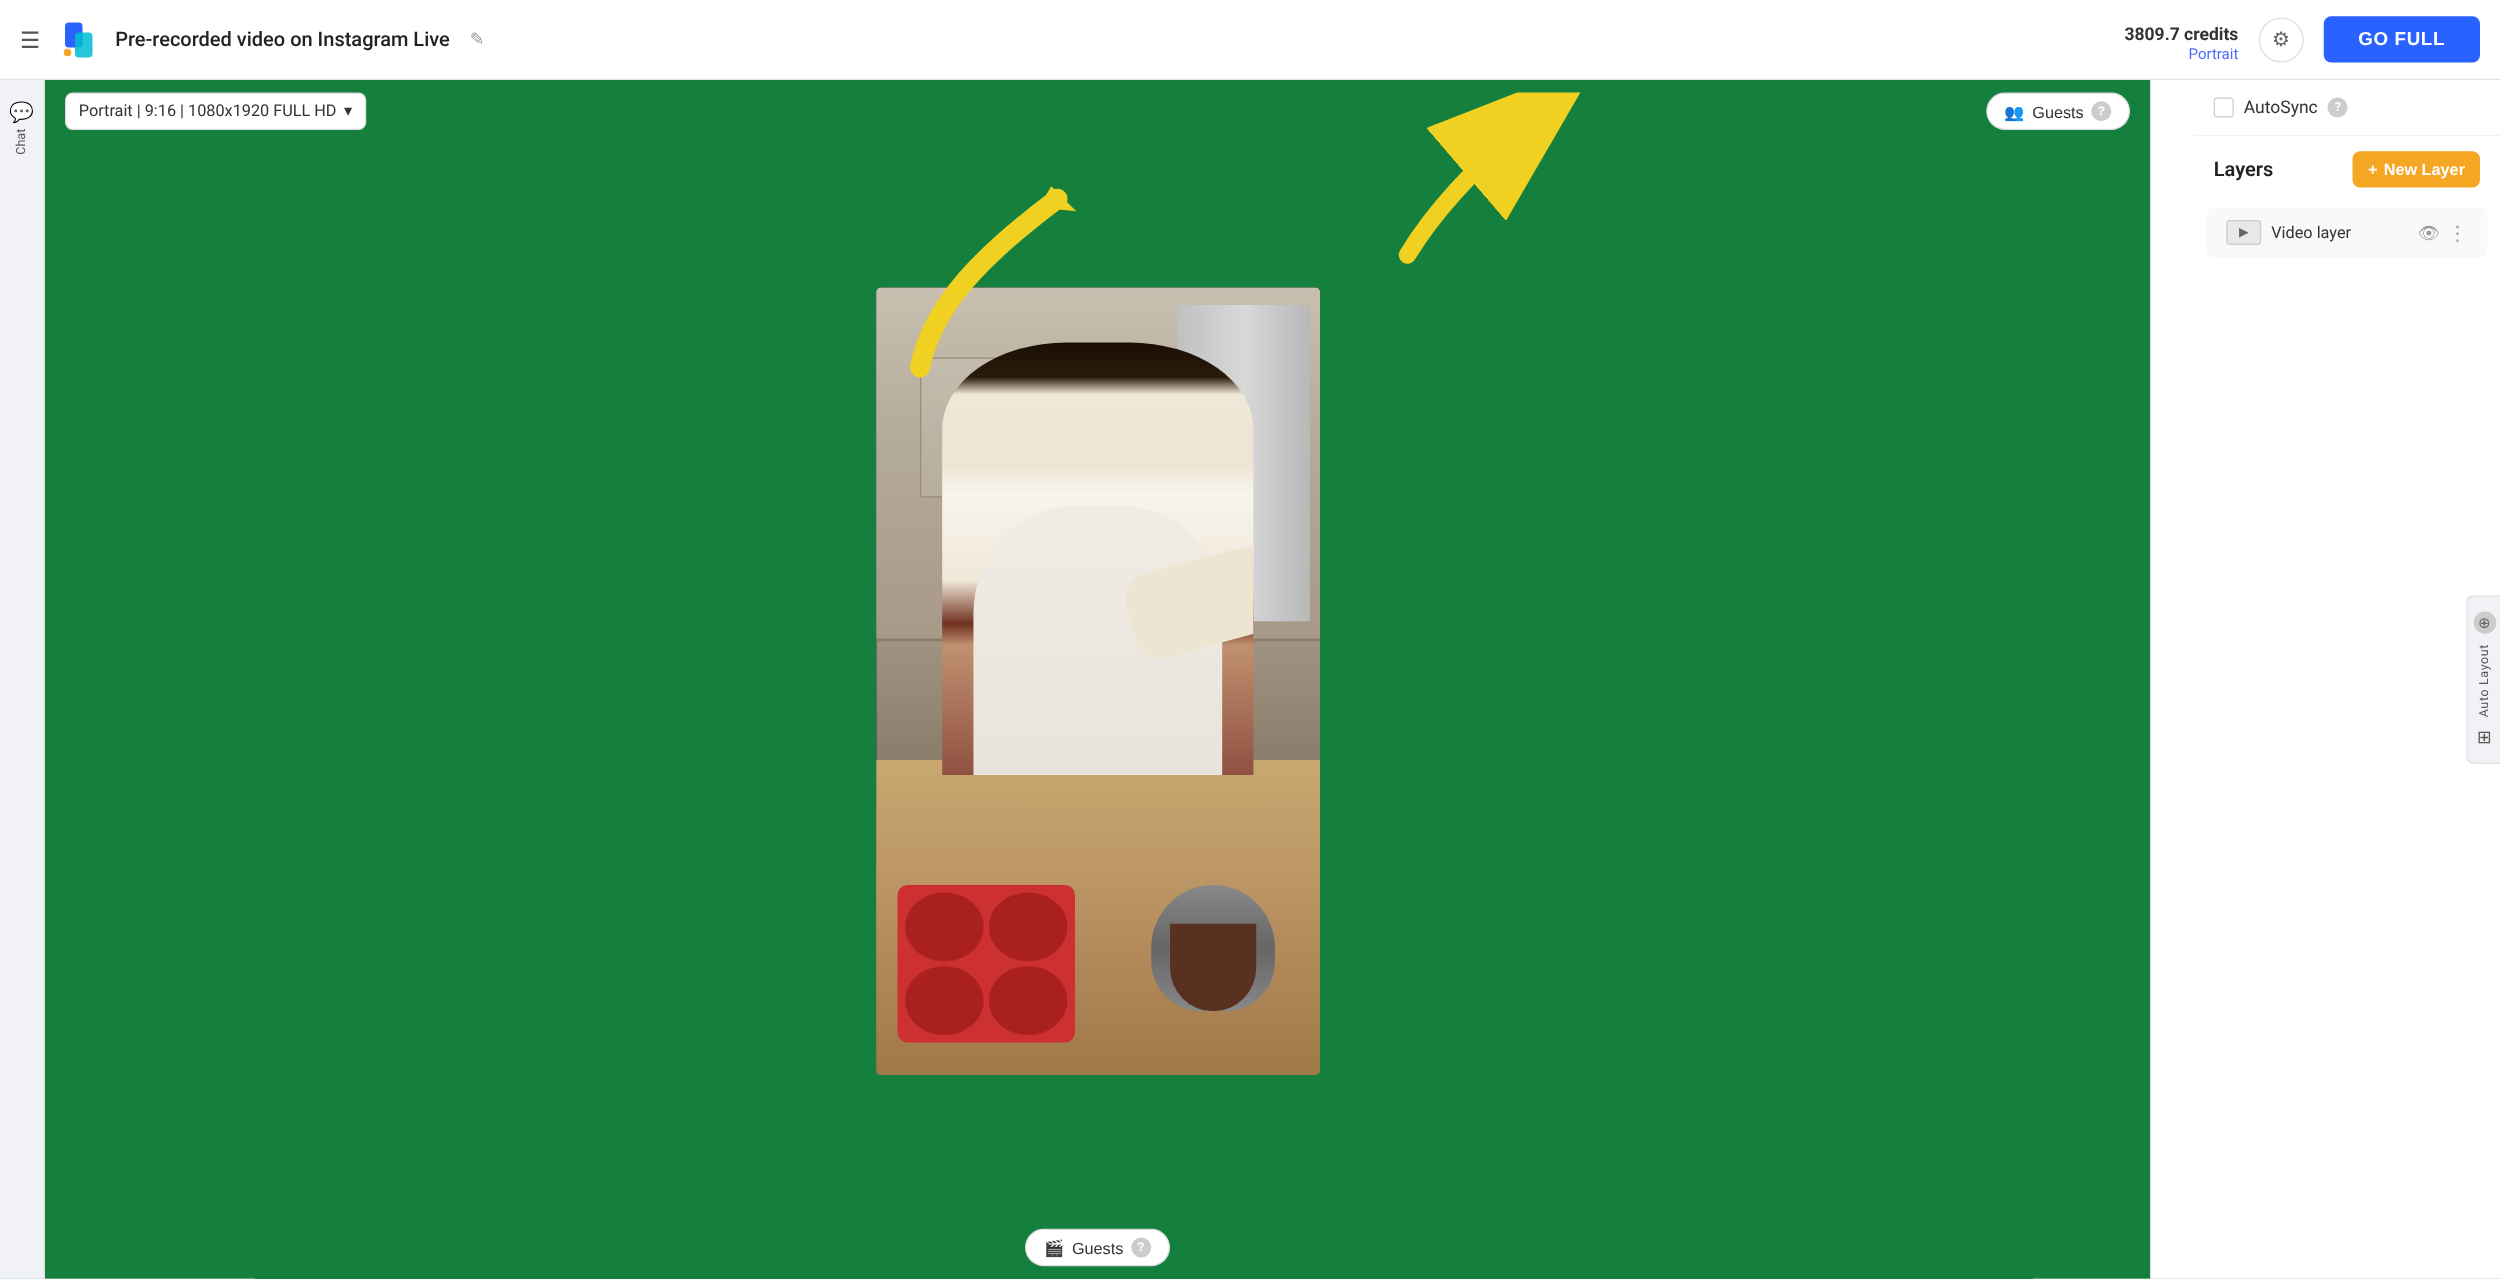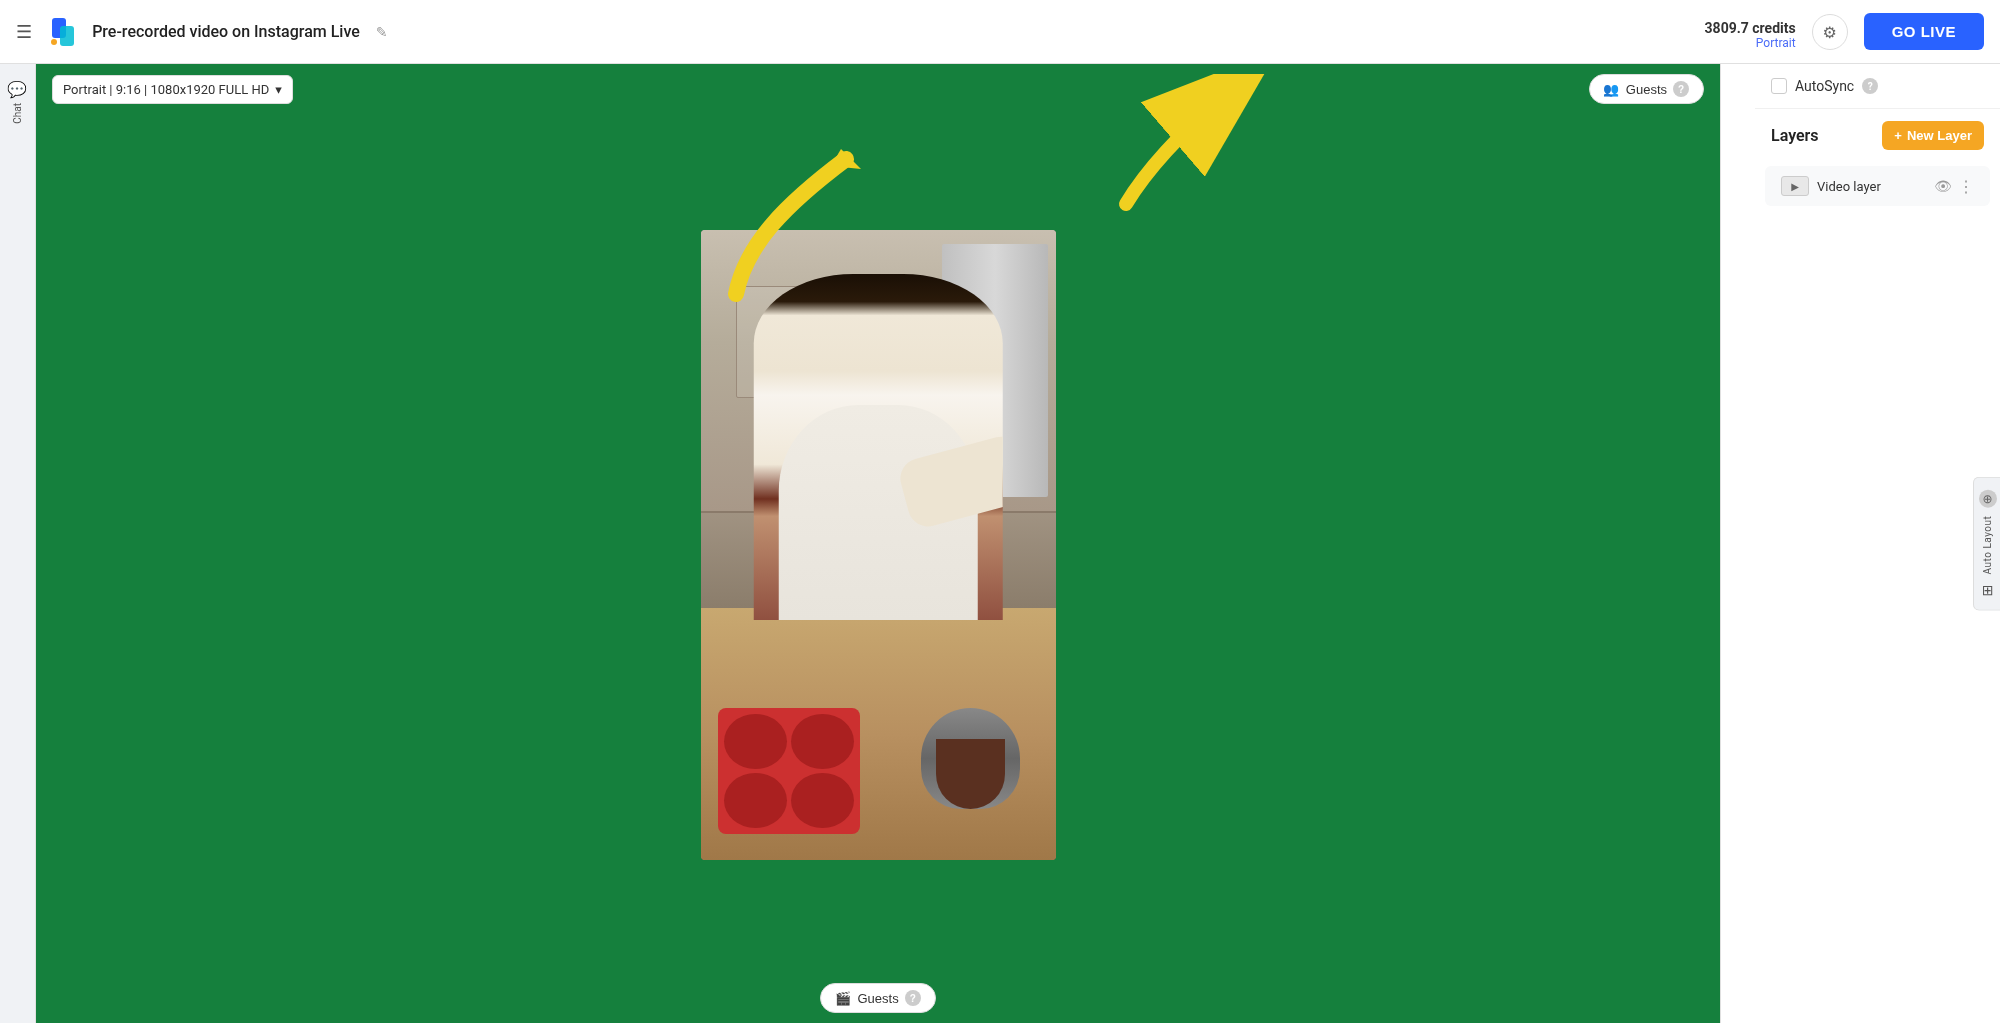--- a/index.html
+++ b/index.html
@@ -393,21 +393,21 @@
   <div class="header-right">
     <div class="credits-info">
       <div class="credits-amount">
         <span>3809.7</span> <span>credits</span>
       </div>
       <a href="#" class="upgrade-link">Portrait</a>
     </div>
     <button class="settings-icon-btn">
       <span>⚙</span>
     </button>
-    <button class="go-live-btn">GO LIVE</button>
+    <button class="go-live-btn">GO FULL</button>
   </div>
 </header>
 
 <div class="main-layout">
 
   <div class="chat-panel">
     <div class="chat-tab">
       <span class="chat-tab-icon">💬</span>
       <span class="chat-tab-label">Chat</span>
     </div>

